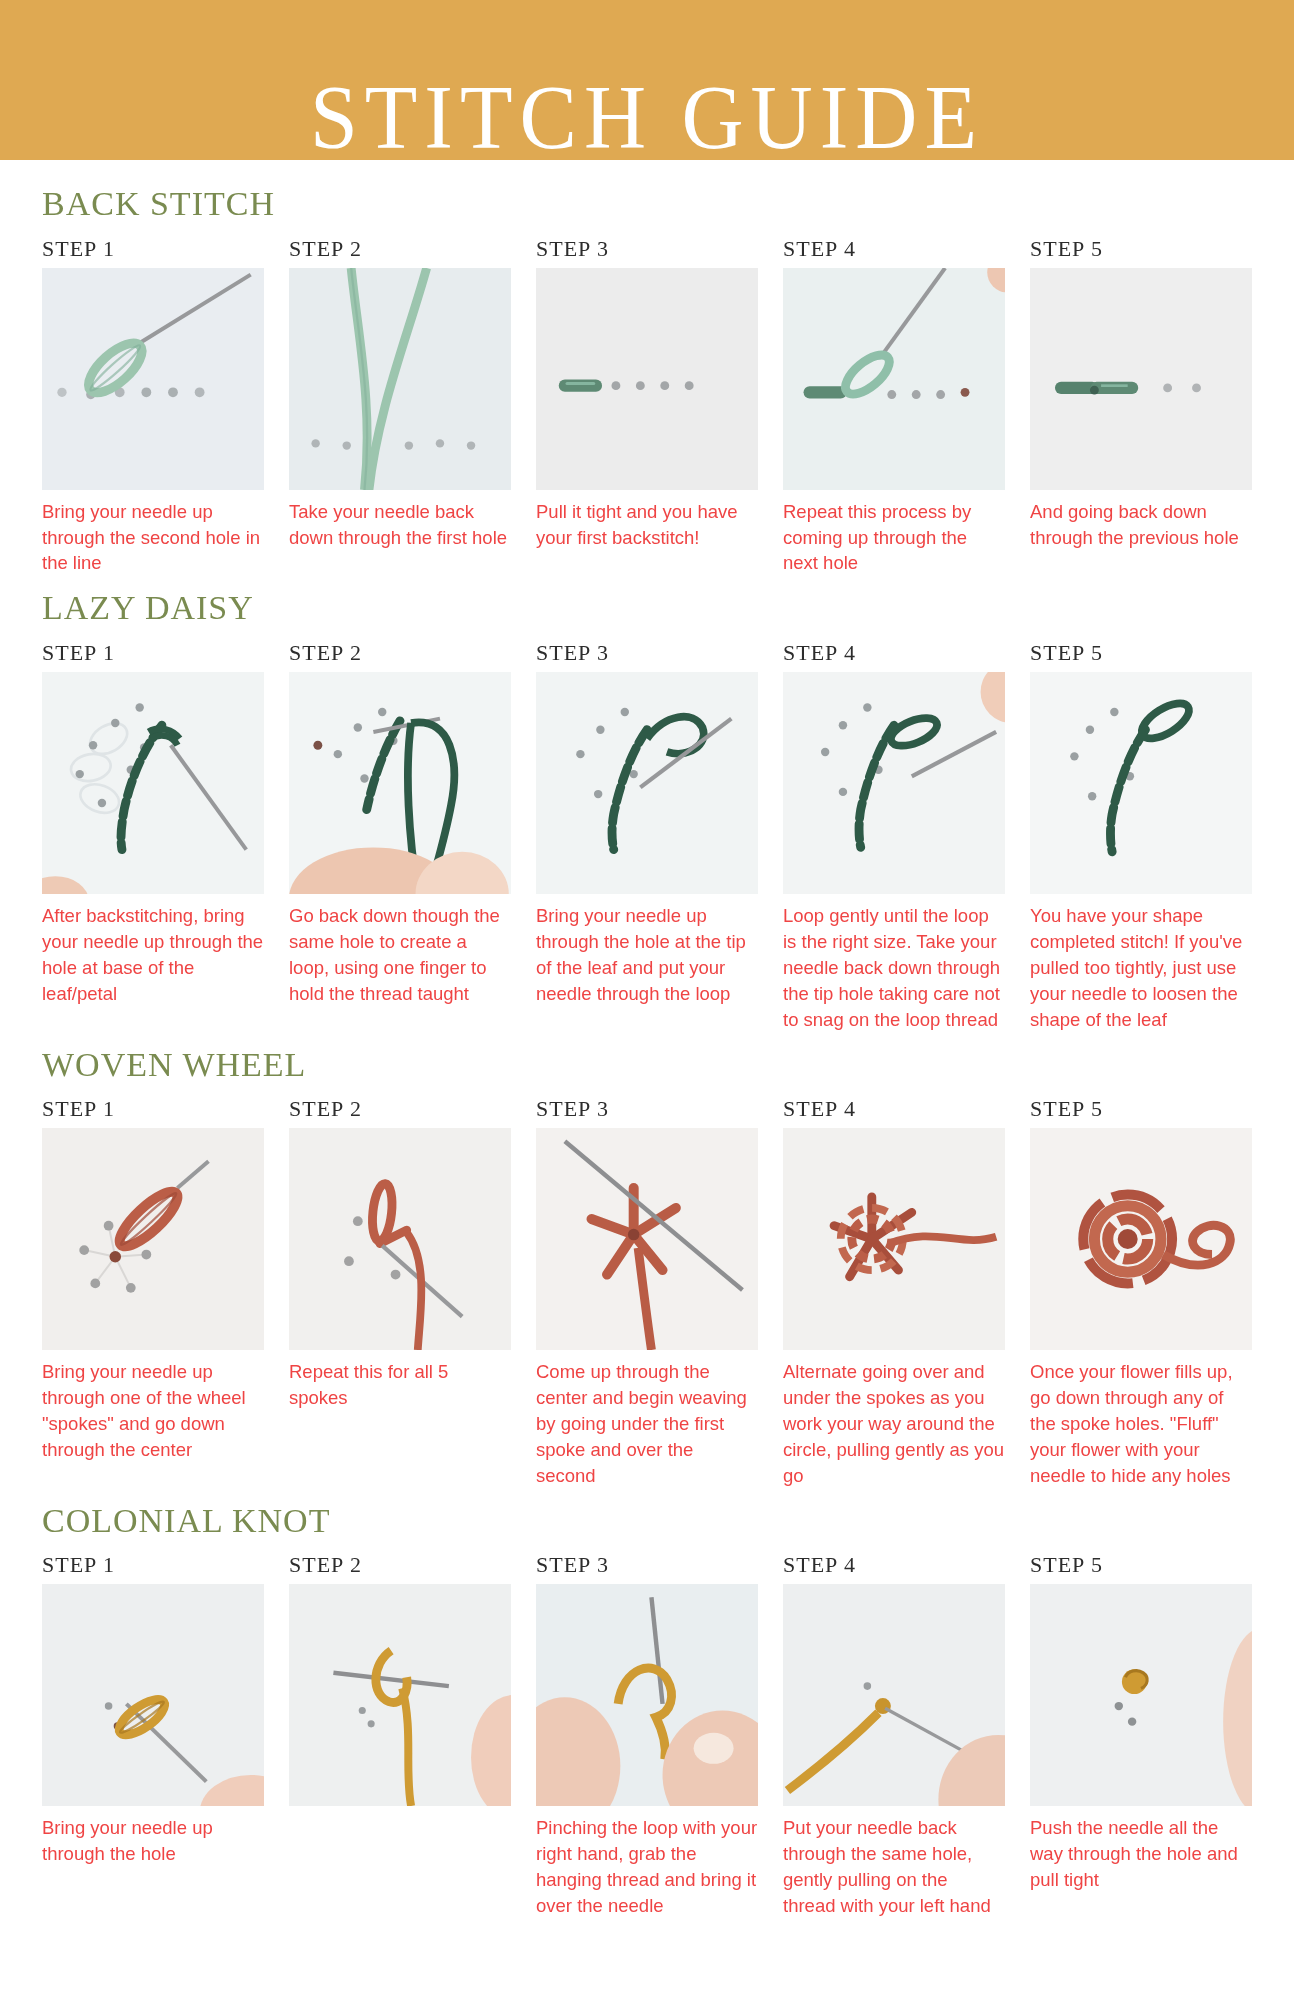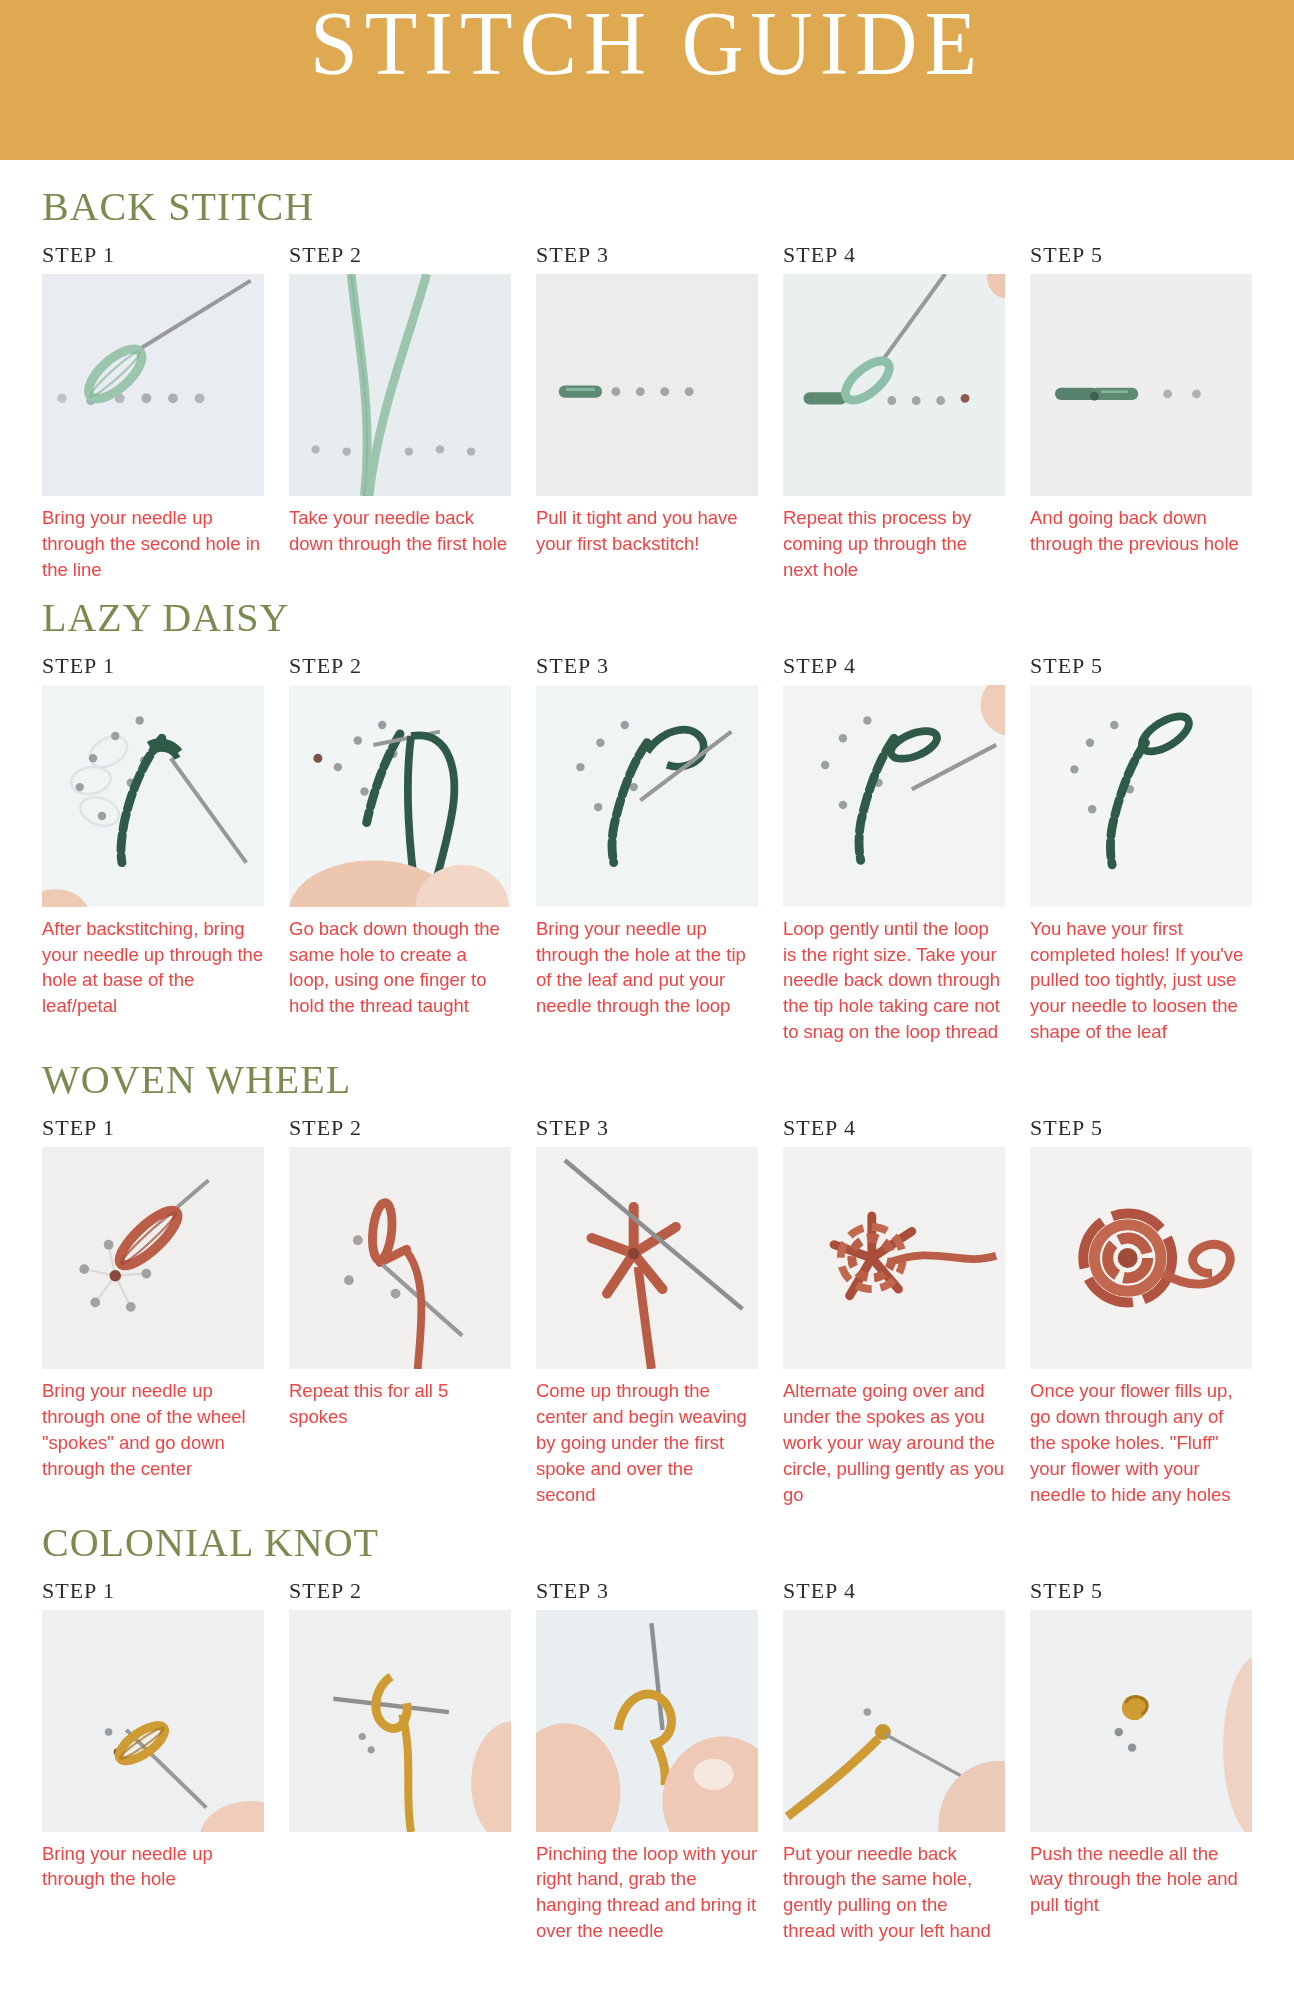--- a/index.html
+++ b/index.html
@@ -2,32 +2,32 @@
 <html style="--banner: #dfa952; --heading: #7a8b50;"><head>
 <meta charset="utf-8">
 <style>
   html,body{margin:0;padding:0;background:#ffffff;}
   body{
     width:1294px;height:2000px;overflow:hidden;position:relative;
     font-family:"Liberation Sans",sans-serif;color:#1e1e1e;
   }
   .banner{
     height:160px;background:var(--banner,#dfa952);
-    display:flex;align-items:flex-start;justify-content:center;
+    display:flex;align-items:flex-end;justify-content:center;
   }
   .banner h1{
     margin:0;font-family:"Liberation Serif",serif;font-weight:400;
     font-size:86px;letter-spacing:7px;color:#ffffff;line-height:1;
     transform:scaleY(1.06);
   }
   .content{padding:12px 42px 30px;}
   .section{margin-top:14px;}
   .section-title{
     font-family:"Liberation Serif",serif;font-weight:400;
-    font-size:40px;line-height:1.05;color:var(--heading,#7a8b50);
+    font-size:34px;line-height:1.05;color:var(--heading,#7a8b50);
     letter-spacing:1px;margin:0 0 6px 0;
   }
   .steps-grid{
     display:grid;grid-template-columns:repeat(5,1fr);column-gap:25px;
   }
   .step-label{
     font-family:"Liberation Serif",serif;font-size:22px;color:#2d2d2d;
     letter-spacing:1px;margin:10px 0 8px 0;line-height:1;
   }
   .photo{
@@ -260,21 +260,21 @@
       <circle cx="38" cy="18" r="1.9"></circle>
                 <circle cx="27" cy="26" r="1.9"></circle>
                 <circle cx="20" cy="38" r="1.9"></circle>
       <circle cx="28" cy="56" r="1.9"></circle>
                 <circle cx="45" cy="47" r="1.9"></circle>
     </g>
     <path d="M52,26 C45,36 40,50 37,64 C36,70 36,76 37,81" fill="none" stroke="#2e5a47" stroke-width="4" stroke-linecap="round" stroke-dasharray="7 2.5"></path>
     <ellipse cx="61" cy="22" rx="12" ry="5.5" fill="none" stroke="#2e5a47" stroke-width="3.5" transform="rotate(-32 61 22)"></ellipse>
   </svg>
 </div>
-    <div class="step-text">You have your first completed holes! If you've pulled too tightly, just use your needle to loosen the shape of the leaf</div>
+    <div class="step-text">You have your shape completed stitch! If you've pulled too tightly, just use your needle to loosen the shape of the leaf</div>
   </div>
 </div>
   </section>
 
   <section class="section">
     <h2 class="section-title">WOVEN WHEEL</h2>
     <div class="steps-grid">
   <div class="step">
     <div class="step-label">STEP 1</div>
     <div class="photo" role="img" aria-label="rust thread first spoke over circle of holes with needle">

